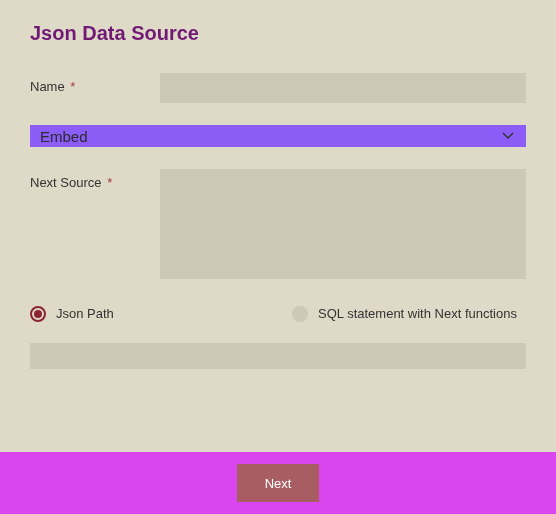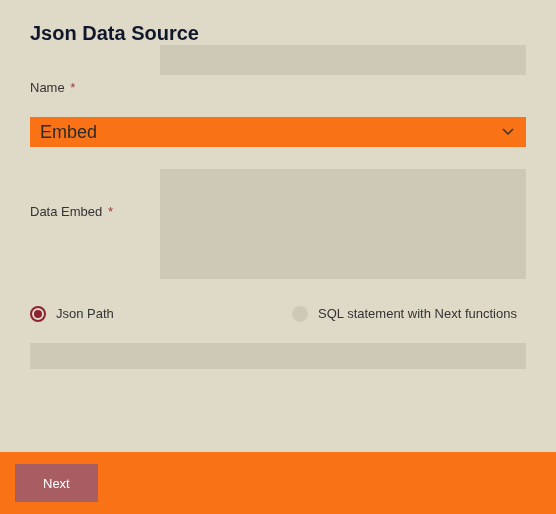--- a/index.html
+++ b/index.html
@@ -10,60 +10,60 @@
       height: 514px;
       position: relative;
       color: #2b2b2b;
     }
     .content {
       padding: 22px 30px 0 30px;
     }
     .page-title {
       font-size: 20px;
       font-weight: 600;
-      color: #0f172a;
+      margin-bottom: 28px;
+      color: #701a75;
     }
     .form-row {
       display: flex;
       align-items: flex-start;
       margin-bottom: 22px;
     }
     .form-label {
       width: 130px;
       flex-shrink: 0;
       font-size: 13px;
       color: #333;
       padding-top: 6px;
-      margin-top: 29px;
     }
     .req {
       color: #a33a3a;
       margin-left: 2px;
     }
     .form-field {
       flex: 1;
     }
     .text-input {
       width: 100%;
       height: 30px;
       background: #cec8b7;
       border: none;
       padding: 4px 8px;
       font-size: 13px;
       color: #333;
     }
     .select-wrap {
       position: relative;
       width: 100%;
-      height: 30px;
-      background: #f97316;
+      height: 22px;
+      background: #8b5cf6;
       display: flex;
       align-items: center;
       padding: 0 10px;
-      font-size: 18px;
+      font-size: 15px;
       cursor: pointer;
     }
     .select-caret {
       position: absolute;
       right: 12px;
       top: 50%;
       transform: translateY(-50%);
       pointer-events: none;
     }
     .select-caret svg { display: block; }
@@ -127,25 +127,25 @@
       padding: 4px 8px;
       font-size: 13px;
       color: #333;
     }
     .footer-bar {
       position: absolute;
       bottom: 0;
       left: 0;
       right: 0;
       height: 62px;
-      background: #f97316;
+      background: #d946ef;
       display: flex;
       align-items: center;
-      justify-content: flex-start;
-      padding: 0 15px;
+      justify-content: center;
+      padding: 0 21px;
     }
     .next-btn {
       background: #a85d62;
       color: #fff;
       border: none;
       font-size: 13px;
       padding: 0 28px;
       height: 38px;
       cursor: pointer;
     }
@@ -174,21 +174,21 @@
           <svg width="12" height="8" viewBox="0 0 12 8">
               <path d="M1 1 L6 6 L11 1" stroke="#333" stroke-width="1.5" fill="none"></path>
             </svg>
         </span>
       </div>
     </div>
   </div>
 
   <div class="form-row">
     <div class="form-label">
-      <span>Data Embed</span>
+      <span>Next Source</span>
       <span class="req">*</span>
     </div>
     <div class="form-field">
       <textarea class="textarea-input" style=""></textarea>
     </div>
   </div>
 
   <div class="form-row">
     <div class="form-field">
       <div class="radio-row">

